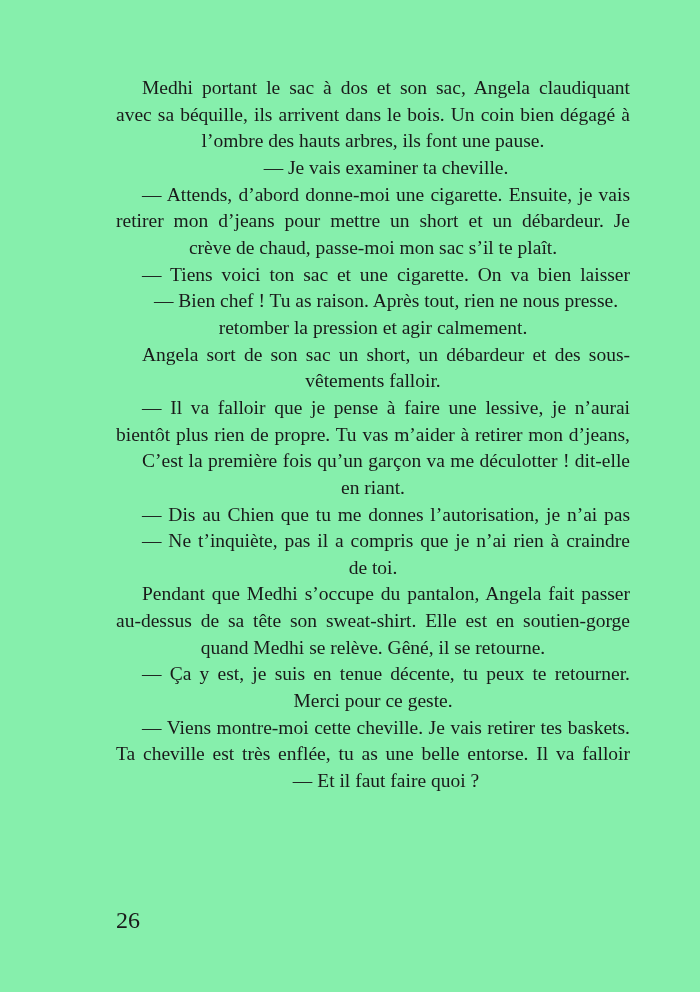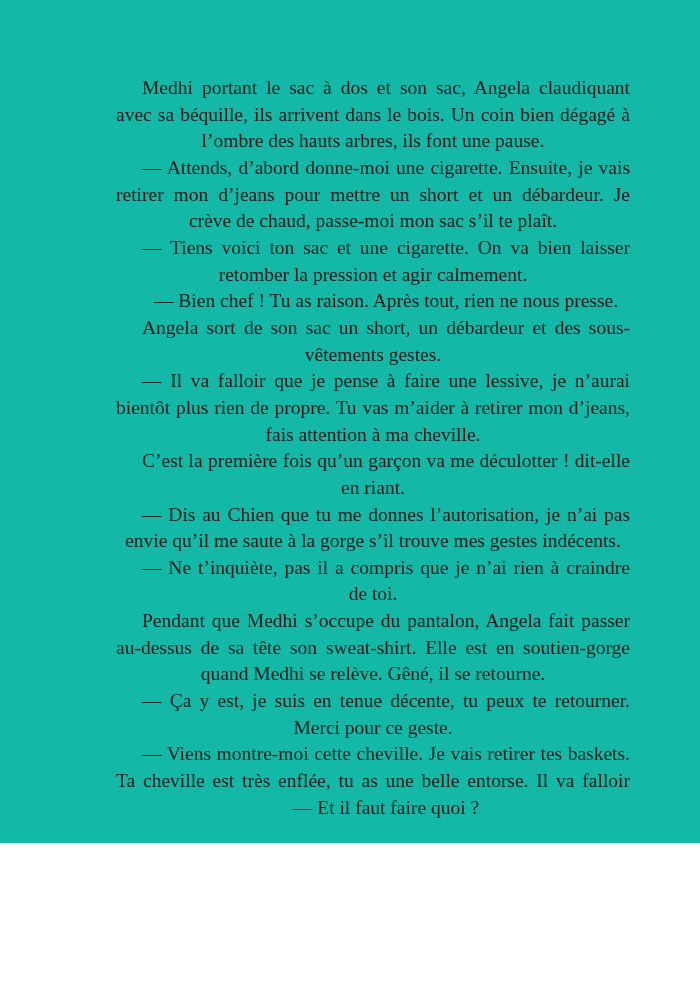--- a/index.html
+++ b/index.html
@@ -3,22 +3,22 @@
 <meta charset="utf-8">
 <style>
   html, body {
     margin: 0;
     padding: 0;
     background: #ffffff;
   }
   .page {
     position: relative;
     width: 700px;
-    height: 843px;
-    background: #14b8a6;
+    height: 992px;
+    background: #86efac;
     overflow: hidden;
     font-family: "Liberation Serif", "DejaVu Serif", serif;
     color: #1a1a1a;
   }
   .text-block {
     position: absolute;
     left: 116px;
     top: 75px;
     width: 514px;
   }
@@ -47,35 +47,34 @@
   }
 </style>
 </head>
 <body>
 
 <div class="page">
   <div class="text-block">
     <div class="ln indent">Medhi portant le sac à dos et son sac, Angela claudiquant</div>
     <div class="ln">avec sa béquille, ils arrivent dans le bois. Un coin bien dégagé à</div>
     <div class="ln last">l’ombre des hauts arbres, ils font une pause.</div>
+    <div class="ln indent last">— Je vais examiner ta cheville.</div>
     <div class="ln indent">— Attends, d’abord donne-moi une cigarette. Ensuite, je vais</div>
     <div class="ln">retirer mon d’jeans pour mettre un short et un débardeur. Je</div>
     <div class="ln last">crève de chaud, passe-moi mon sac s’il te plaît.</div>
     <div class="ln indent">— Tiens voici ton sac et une cigarette. On va bien laisser</div>
+    <div class="ln indent last">— Bien chef ! Tu as raison. Après tout, rien ne nous presse.</div>
     <div class="ln last">retomber la pression et agir calmement.</div>
-    <div class="ln indent last">— Bien chef ! Tu as raison. Après tout, rien ne nous presse.</div>
     <div class="ln indent">Angela sort de son sac un short, un débardeur et des sous-</div>
-    <div class="ln last">vêtements gestes.</div>
+    <div class="ln last">vêtements falloir.</div>
     <div class="ln indent">— Il va falloir que je pense à faire une lessive, je n’aurai</div>
     <div class="ln">bientôt plus rien de propre. Tu vas m’aider à retirer mon d’jeans,</div>
-    <div class="ln last">fais attention à ma cheville.</div>
     <div class="ln indent">C’est la première fois qu’un garçon va me déculotter ! dit-elle</div>
     <div class="ln last">en riant.</div>
     <div class="ln indent">— Dis au Chien que tu me donnes l’autorisation, je n’ai pas</div>
-    <div class="ln last">envie qu’il me saute à la gorge s’il trouve mes gestes indécents.</div>
     <div class="ln indent">— Ne t’inquiète, pas il a compris que je n’ai rien à craindre</div>
     <div class="ln last">de toi.</div>
     <div class="ln indent">Pendant que Medhi s’occupe du pantalon, Angela fait passer</div>
     <div class="ln">au-dessus de sa tête son sweat-shirt. Elle est en soutien-gorge</div>
     <div class="ln last">quand Medhi se relève. Gêné, il se retourne.</div>
     <div class="ln indent">— Ça y est, je suis en tenue décente, tu peux te retourner.</div>
     <div class="ln last">Merci pour ce geste.</div>
     <div class="ln indent">— Viens montre-moi cette cheville. Je vais retirer tes baskets.</div>
     <div class="ln">Ta cheville est très enflée, tu as une belle entorse. Il va falloir</div>
     <div class="ln indent last">— Et il faut faire quoi ?</div>

